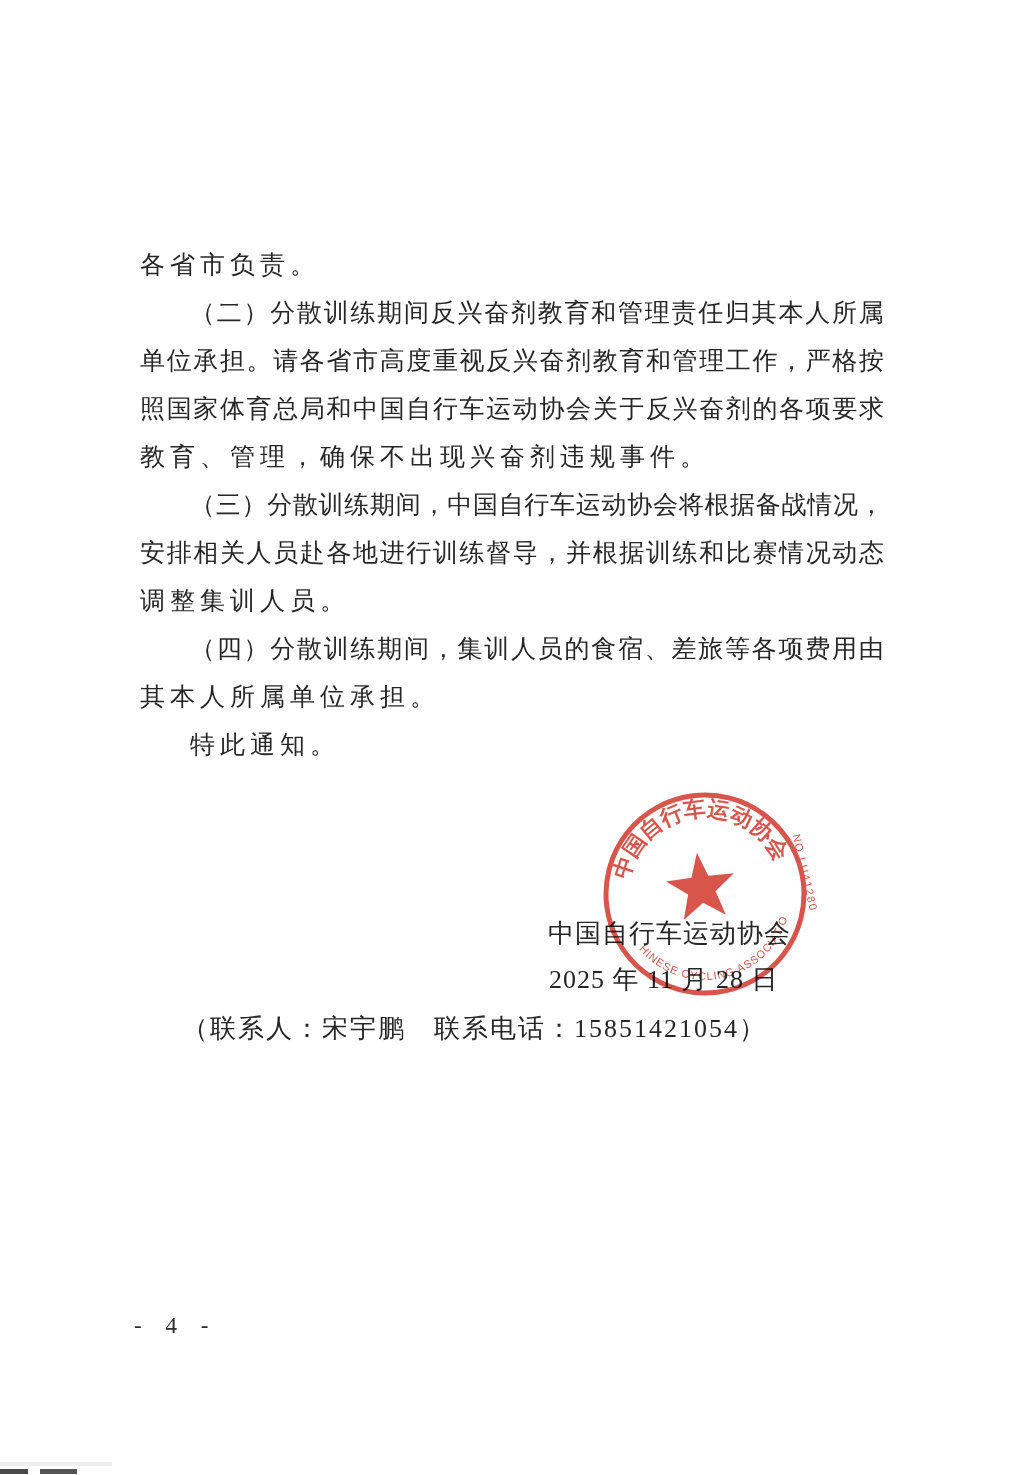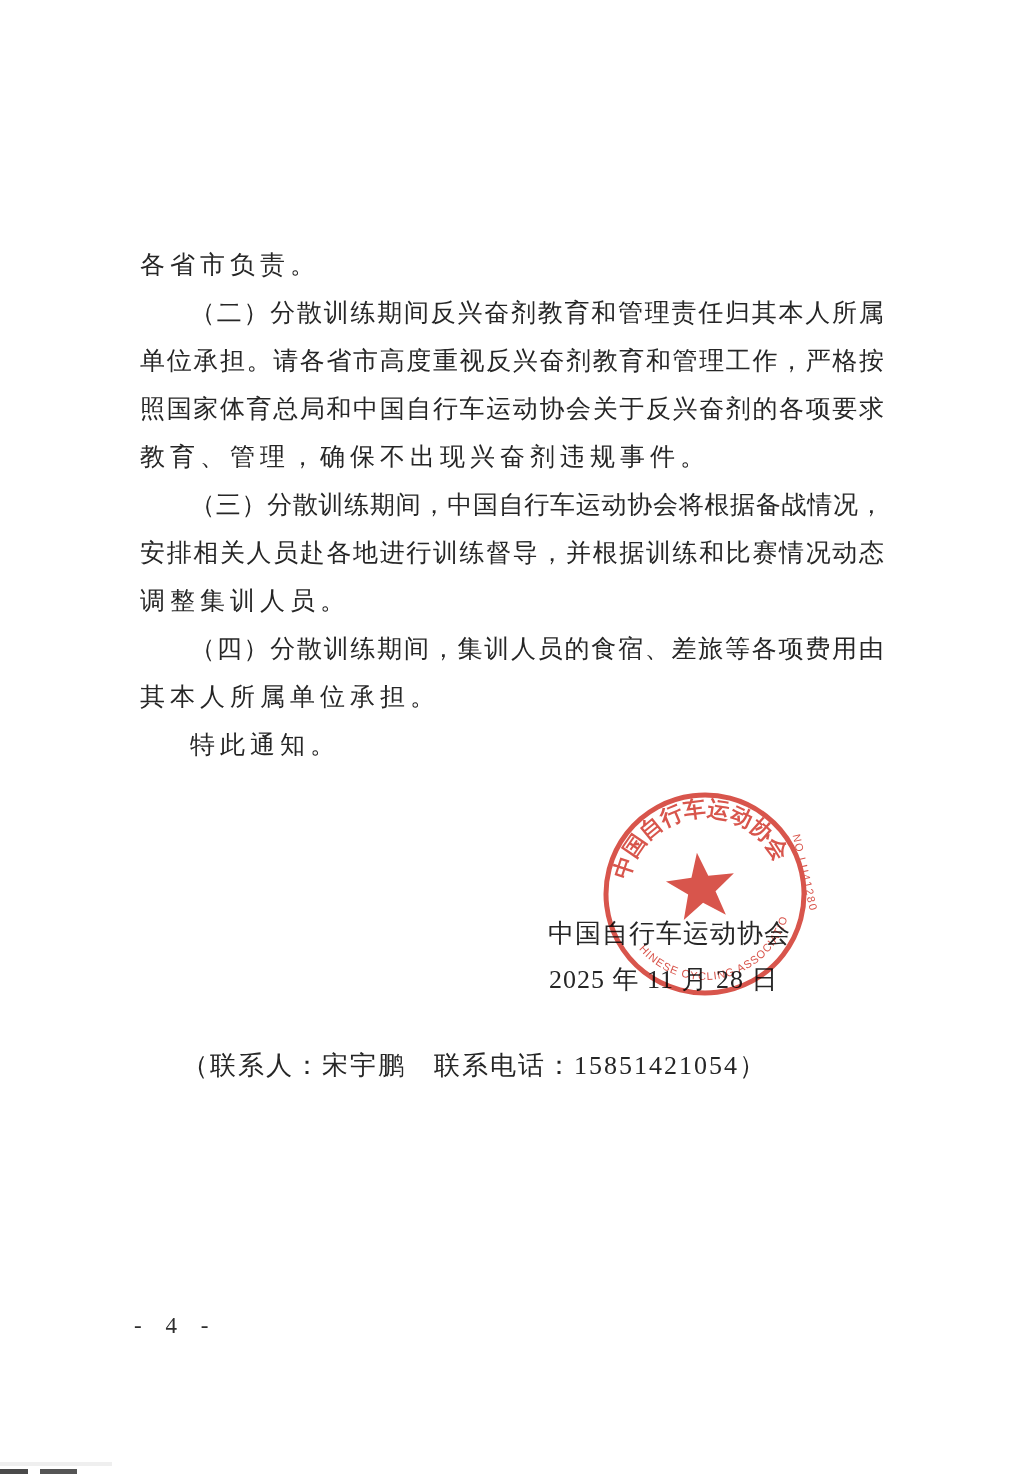--- a/index.html
+++ b/index.html
@@ -33,21 +33,21 @@
   .sig-org {
     position:absolute; left:548px; top:916px;
     font-size:26px; letter-spacing:1px; white-space:pre;
   }
   .sig-date {
     position:absolute; left:549px; top:962px;
     font-size:26px; letter-spacing:1px; white-space:pre;
   }
   .contact {
     position:absolute; left:182px; top:1011px;
-    font-size:26px; letter-spacing:2px; white-space:pre;margin-top:37px;
+    font-size:26px; letter-spacing:2px; white-space:pre;
   }
   .page-num {
     position:absolute; left:134px; top:1313px;
     font-size:23px; letter-spacing:9px; white-space:pre;
     color:#2e2e2e;
   }
   
   .stamp {
     position:absolute; left:593px; top:782px;
     width:224px; height:224px;

